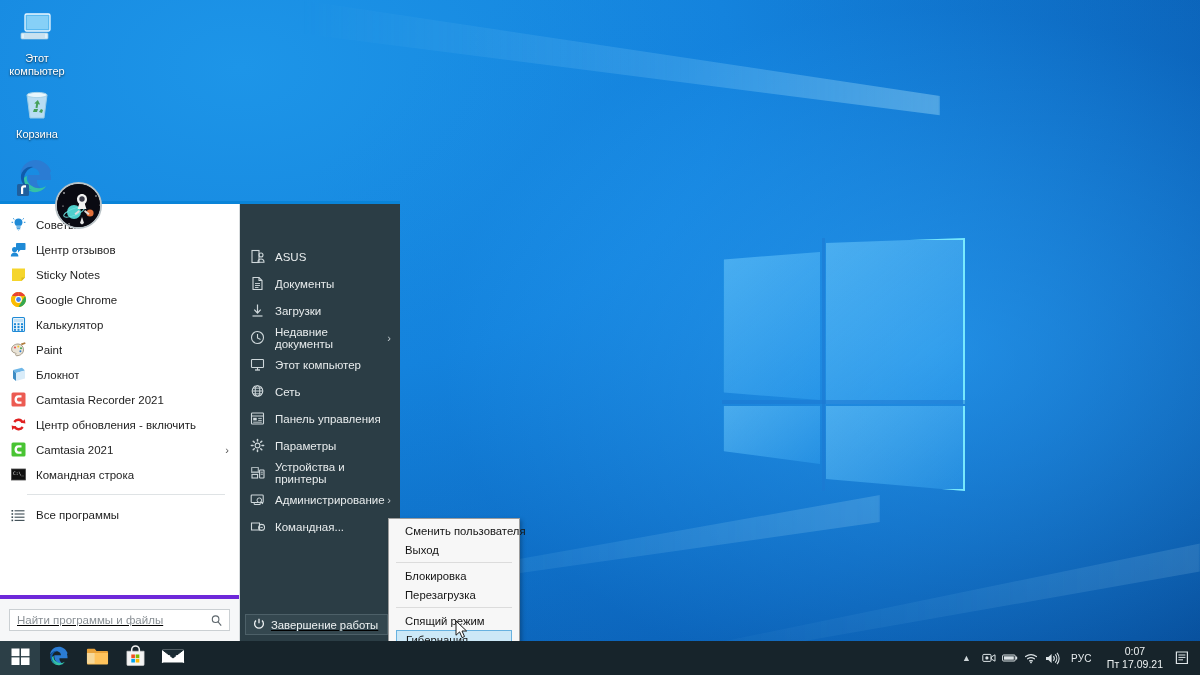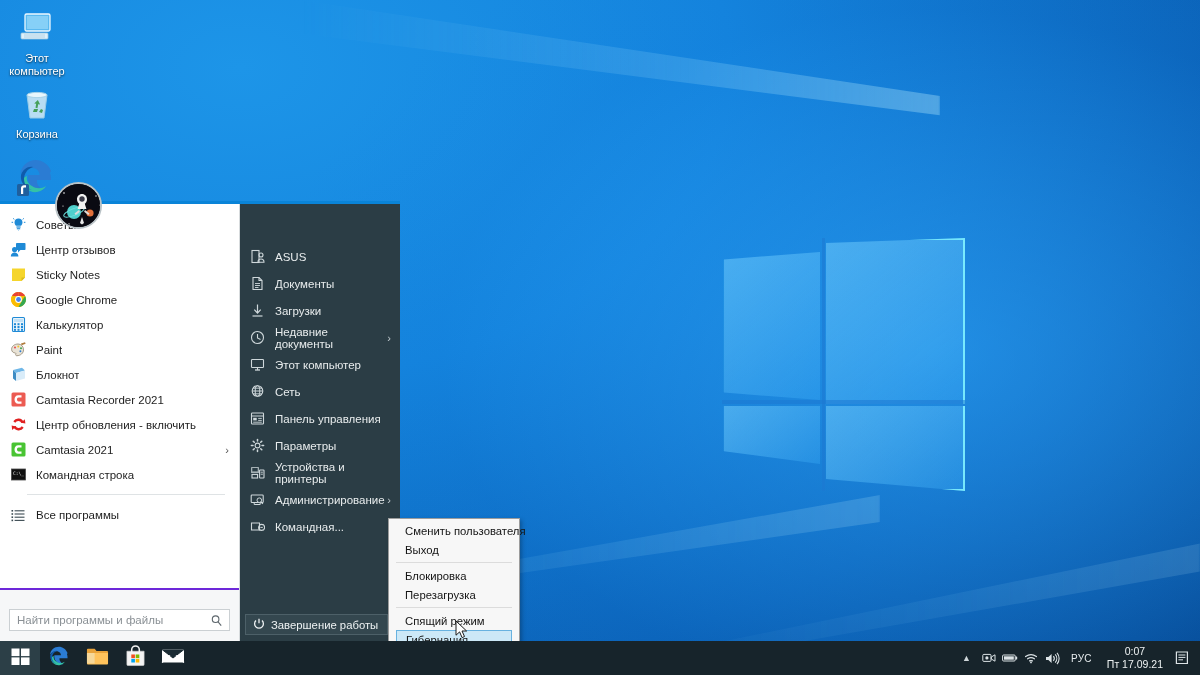--- a/index.html
+++ b/index.html
@@ -94,21 +94,21 @@
   .sm-item .lbl { white-space: nowrap; overflow: hidden; }
   .sm-item .arr { position: absolute; right: 10px; color: #555; font-size: 11px; }
 
   .sm-sep { height: 1px; background: #dfe3e5; margin: 7px 14px 7px 27px; }
   .sm-allprog {
     display:flex; align-items:center; height: 26px; padding: 0 6px 0 9px;
     font-size: 11.5px; color:#1d1d1d;
   }
   .sm-allprog .ic { width:18px;height:18px;margin-right:9px;display:flex;align-items:center;justify-content:center; }
 
-  .sm-searchwrap { padding: 19px 9px 10px 9px; border-top: 2px solid #6d28d9; background: #f6f7f8; }
+  .sm-searchwrap { padding: 10px 9px 10px 9px; border-top: 4px solid #6d28d9; background: #f6f7f8; text-decoration: underline; }
   .sm-search {
     position: relative;
     height: 22px; border: 1px solid #cbd0d3; background: #fff;
     display: flex; align-items: center;
   }
   .sm-search input {
     border: none; outline: none; width: 100%;
     font-family: "Liberation Sans", sans-serif; font-size: 11.5px;
     color: #1d1d1d; padding: 0 22px 0 7px; background: transparent;
   }
@@ -130,21 +130,21 @@
     display: flex; align-items: center;
     height: 27px; padding: 0 16px 0 9px;
     font-size: 11.5px; color: #e8eced; position: relative;
   }
   .rm-item .ic { width: 17px; height: 17px; margin-right: 9px; flex:none;
                  display:flex;align-items:center;justify-content:center; }
   .rm-item .arr { position:absolute; right: 9px; color:#c2cbcf; font-size: 11px; }
 
   .sm-power {
     position: absolute; left: 245px; bottom: 6px;
-    display: flex; align-items: stretch; height: 21px;
+    display: flex; align-items: stretch; height: 21px; text-decoration: underline;
   }
   .sm-power-main {
     display: flex; align-items: center; gap: 6px;
     padding: 0 9px 0 7px;
     background: #34474f; border: 1px solid #4d6068;
     color: #eef2f3; font-size: 11.3px; white-space: nowrap;
   }
   .sm-power-arrow {
     width: 22px; display:flex; align-items:center; justify-content:center;
     background: #34474f; border: 1px solid #4d6068; border-left: none;

